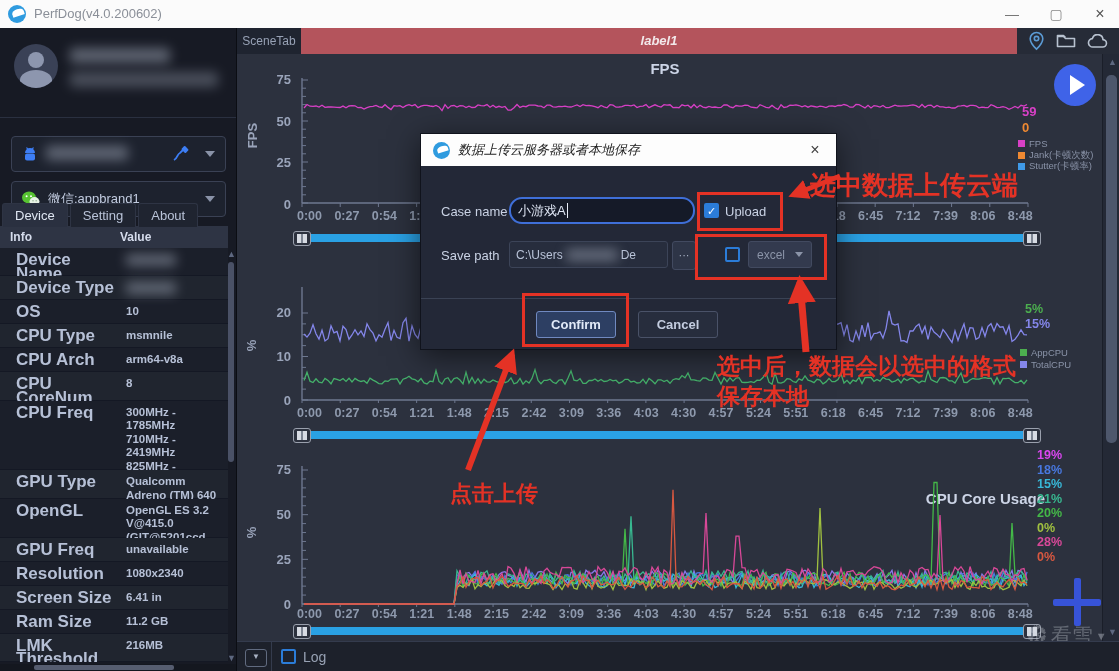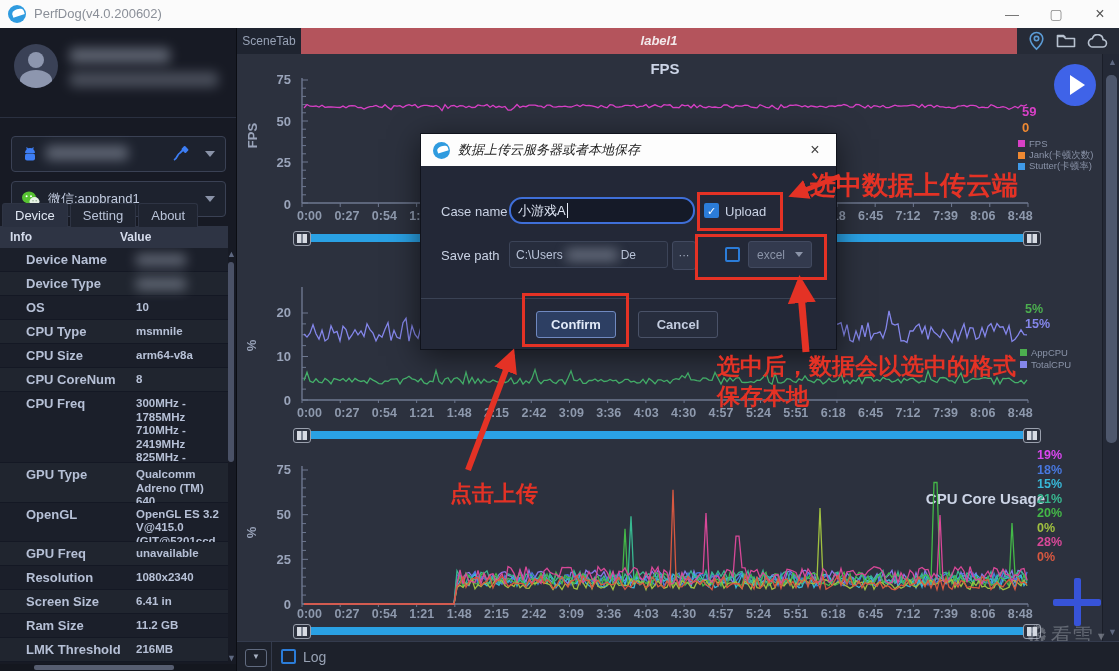--- a/index.html
+++ b/index.html
@@ -23,21 +23,21 @@
   .sel-caret{position:absolute;right:10px;top:14px;width:0;height:0;border-left:5px solid transparent;border-right:5px solid transparent;border-top:6px solid #8a93a8;}
   .sel-text{position:absolute;left:36px;top:8px;font-size:13px;color:#c2cce0;}
   .sb-tabs{left:2px;top:175px;height:23px;display:flex;gap:2px;}
   .sb-tab{height:23px;padding:0 12px;background:#1f2430;color:#b9c3d8;font-size:13px;line-height:23px;border:1px solid #2e3444;border-bottom:none;border-radius:3px 3px 0 0;}
   .sb-tab.active{background:#2a3040;color:#dfe6f2;}
   .info-header{left:0;top:198px;width:228px;height:22px;background:#2e3444;display:flex;font-size:12px;font-weight:bold;color:#d5dcec;line-height:22px;}
   .info-header .c1{width:110px;padding-left:10px;}
   #info-rows{left:0;top:220px;width:228px;height:414px;overflow:hidden;display:flex;flex-direction:column;}
   .info-row{display:flex;min-height:23px;align-items:flex-start;background:#1b1f2a;border-bottom:1px solid #141824;}
   .info-row.alt{background:#20252f;}
-  .info-row .c1{width:100px;padding:5px 0 4px 26px;font-size:13px;font-weight:bold;color:#b6c0d6;line-height:13.5px;}
+  .info-row .c1{width:100px;padding:5px 0 4px 16px;font-size:17px;font-weight:bold;color:#b6c0d6;line-height:13.5px;}
   .info-row .c2{flex:1;padding:5px 2px 4px 10px;font-size:11.5px;font-weight:bold;color:#b6c0d6;line-height:13.5px;}
   .tbl-scroll{left:227px;top:222px;width:8px;height:412px;}
   .tbl-thumb{position:absolute;left:1px;top:12px;width:6px;height:200px;background:#4a5166;border-radius:3px;}
   .mini-arrow{font-size:9px;color:#5e6880;line-height:9px;}
   .sb-hscroll{left:0;top:664px;width:236px;height:7px;background:#14171f;}
   .sb-hthumb{position:absolute;left:34px;top:1px;width:140px;height:5px;background:#565d70;border-radius:2px;}
   
   .scene-bar{left:237px;top:28px;width:882px;height:26px;background:#262b37;display:flex;}
   .scene-tab{width:64px;height:26px;background:#1f2430;color:#98a2b6;font-size:12px;text-align:center;line-height:26px;}
   .label-bar{width:716px;height:26px;background:#b4545c;color:#f2e8ea;font-size:13px;font-weight:bold;text-align:center;line-height:26px;font-style:italic;}
@@ -176,21 +176,21 @@
             <div>10</div>
           </div>
         </div>
         <div class="info-row alt">
           <div class="c1">CPU Type</div>
           <div class="c2">
             <div>msmnile</div>
           </div>
         </div>
         <div class="info-row">
-          <div class="c1">CPU Size</div>
+          <div class="c1">CPU Arch</div>
           <div class="c2">
             <div>arm64-v8a</div>
           </div>
         </div>
         <div class="info-row alt">
           <div class="c1">CPU CoreNum</div>
           <div class="c2">
             <div>8</div>
           </div>
         </div>

